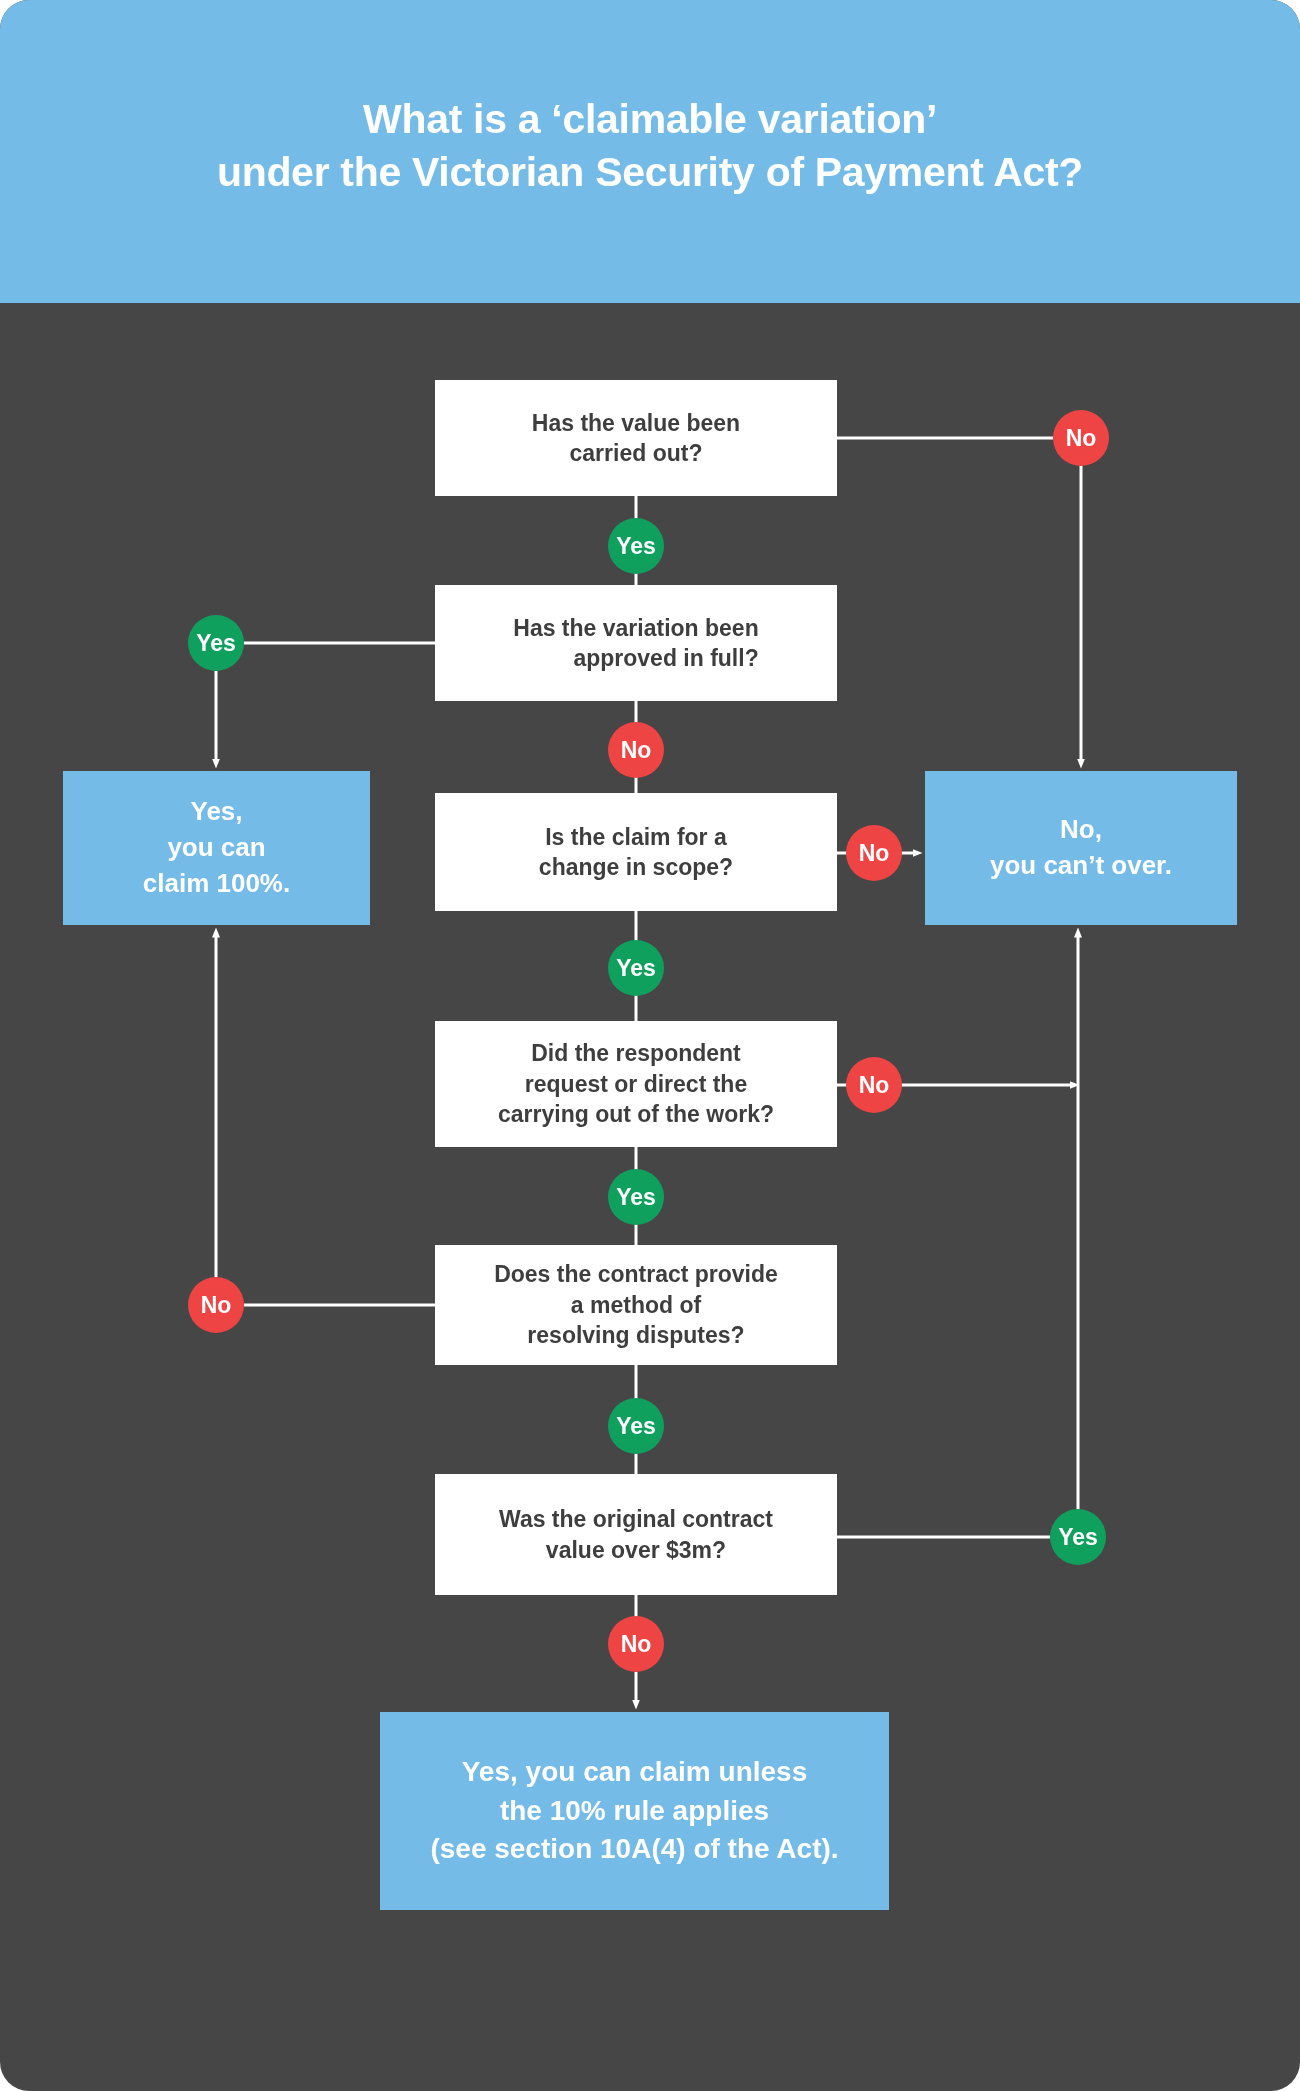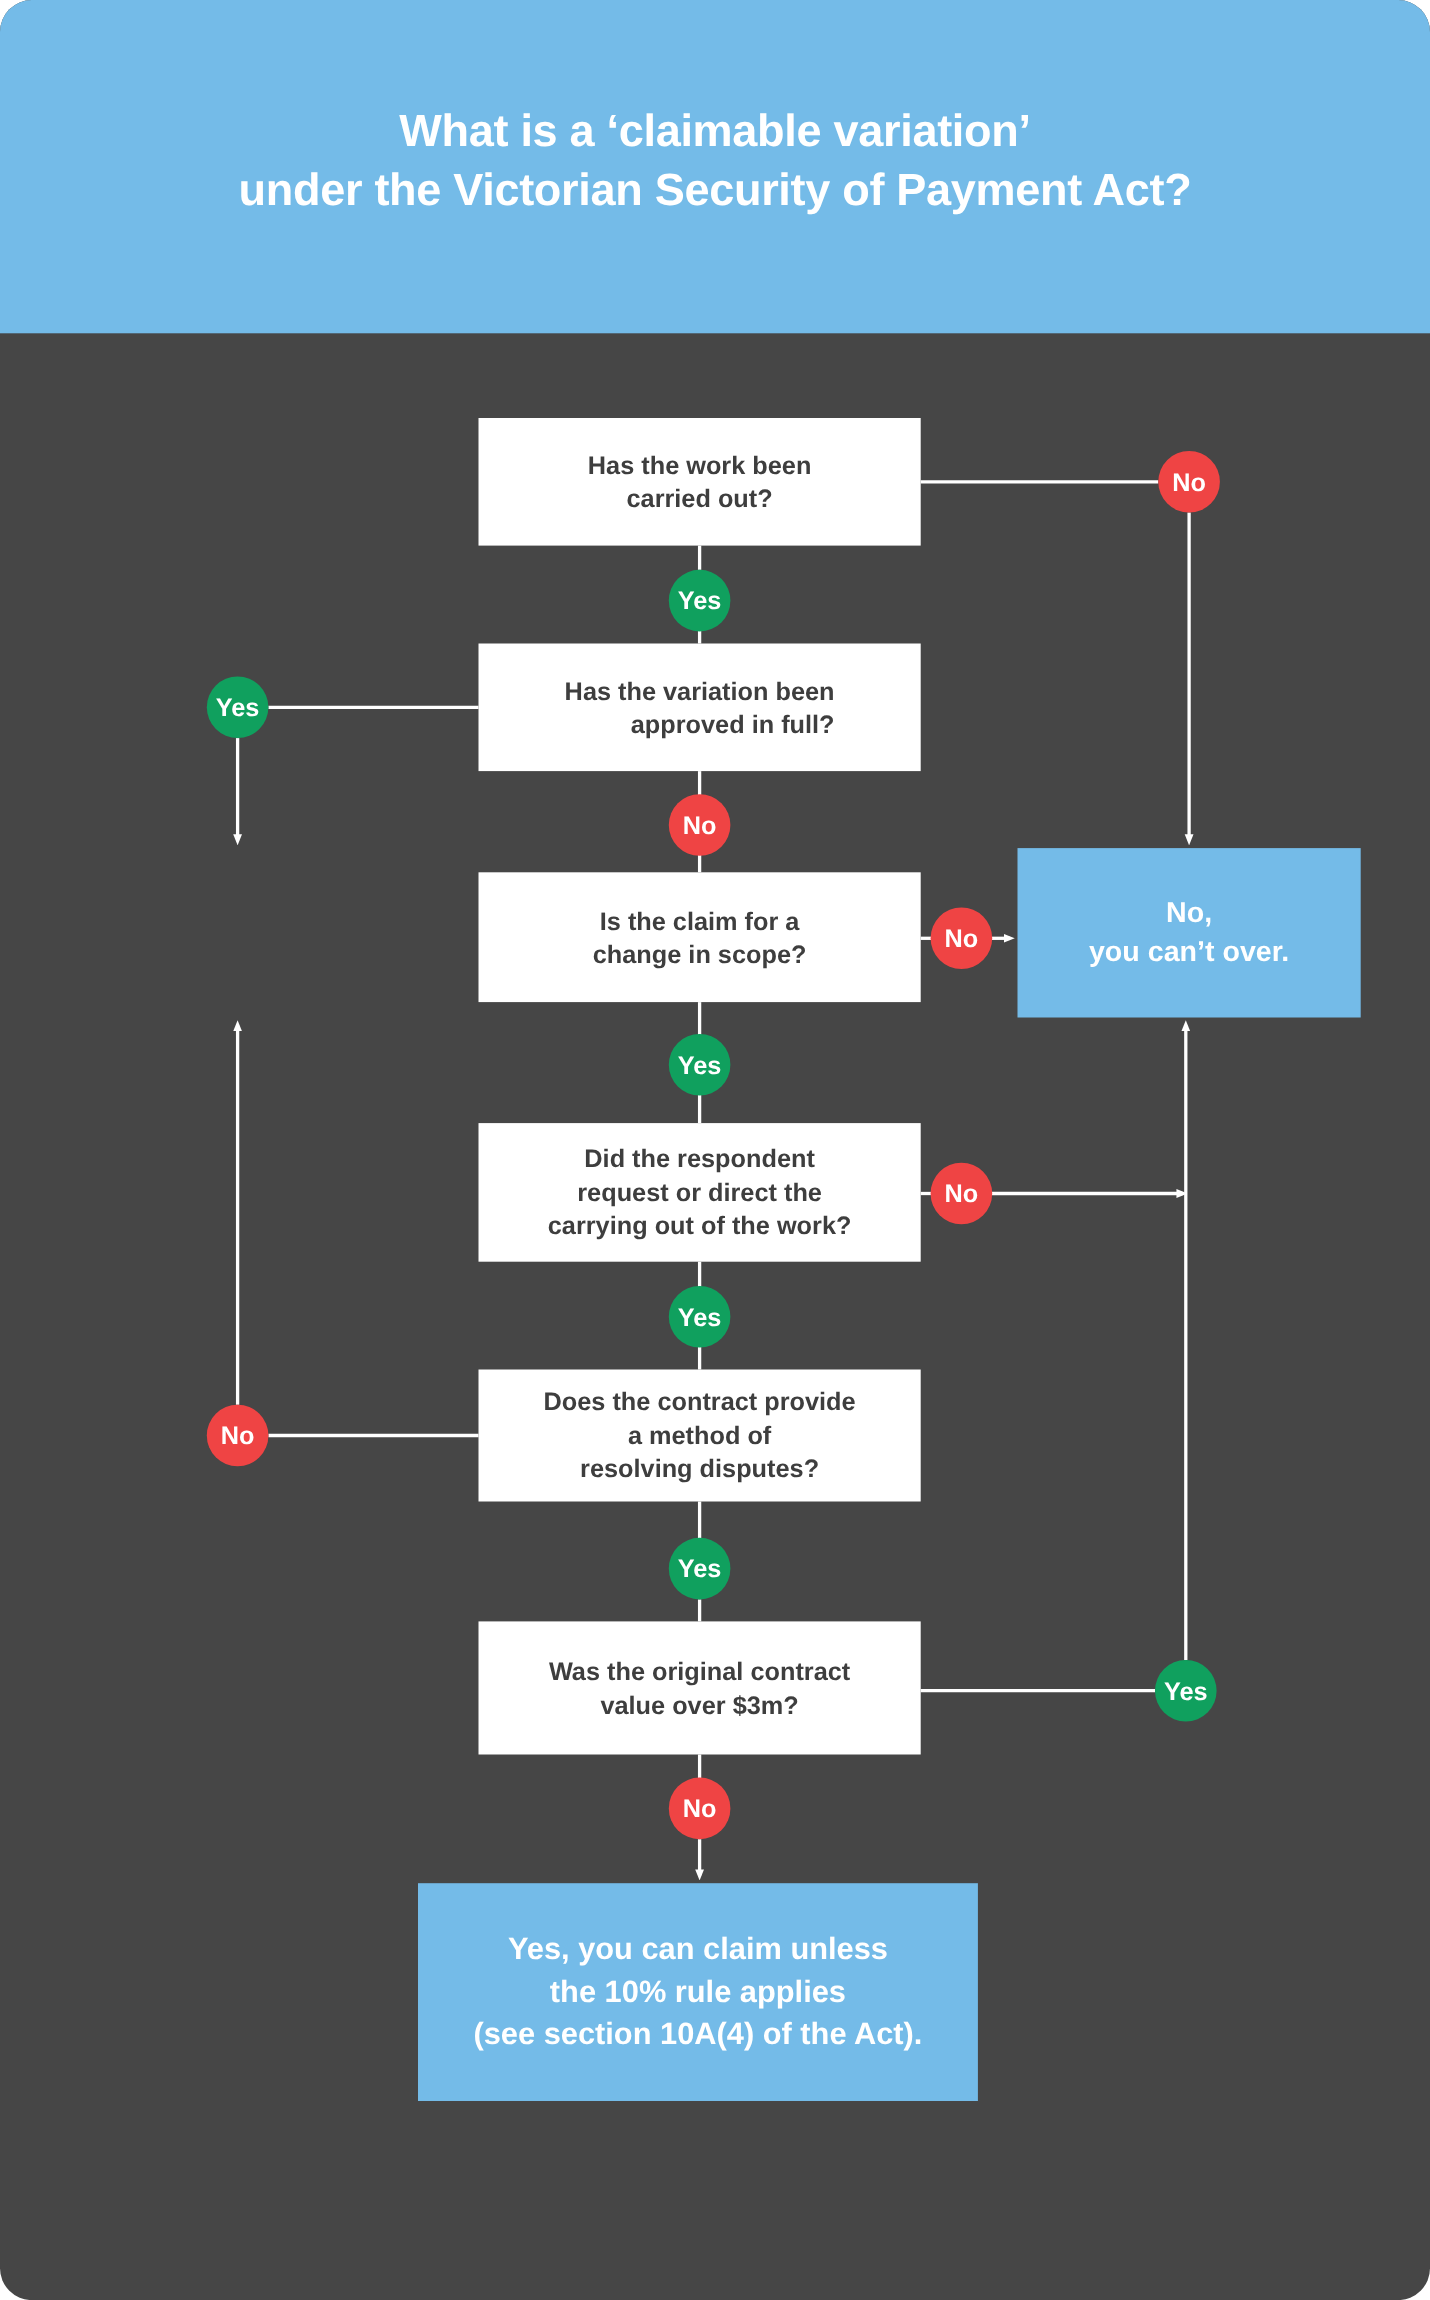--- a/index.html
+++ b/index.html
@@ -145,40 +145,43 @@
 
       <line x1="837" y1="1537" x2="1050" y2="1537"></line>
 
       <line x1="1078" y1="1509" x2="1078" y2="932" marker-end="url(#arrow)"></line>
 
       <line x1="636" y1="1595" x2="636" y2="1620"></line>
       <line x1="636" y1="1672" x2="636" y2="1705" marker-end="url(#arrow)"></line>
     </g>
   </svg>
 
-  <div class="node q-box" style="left:435px; top:380px; width:402px; height:116px;">Has the work been
+  <div class="node q-box" style="left:435px; top:380px; width:402px; height:116px;">Has the value been
 carried out?</div>
 
   <div class="node q-box" style="left:435px; top:585px; width:402px; height:116px;text-align:right;">Has the variation been
 approved in full?</div>
 
   <div class="node q-box" style="left:435px; top:793px; width:402px; height:118px;">Is the claim for a
 change in scope?</div>
 
   <div class="node q-box" style="left:435px; top:1021px; width:402px; height:126px;">Did the respondent
 request or direct the
 carrying out of the work?</div>
 
   <div class="node q-box" style="left:435px; top:1245px; width:402px; height:120px;">Does the contract provide
 a method of
 resolving disputes?</div>
 
   <div class="node q-box" style="left:435px; top:1474px; width:402px; height:121px;">Was the original contract
 value over $3m?</div>
 
+  <div class="node outcome-box outcome-side" style="left:63px; top:771px; width:307px; height:154px;">Yes,
+you can
+claim 100%.</div>
 
   <div class="node outcome-box outcome-side" style="left:925px; top:771px; width:312px; height:154px;">No,
 you can’t over.</div>
 
   <div class="node outcome-box outcome-bottom" style="left:380px; top:1712px; width:509px; height:198px;">Yes, you can claim unless
 the 10% rule applies
 (see section 10A(4) of the Act).</div>
 
   <div class="pill pill-no" style="left:1053px; top:410px; width:56px; height:56px;">No</div>
 

